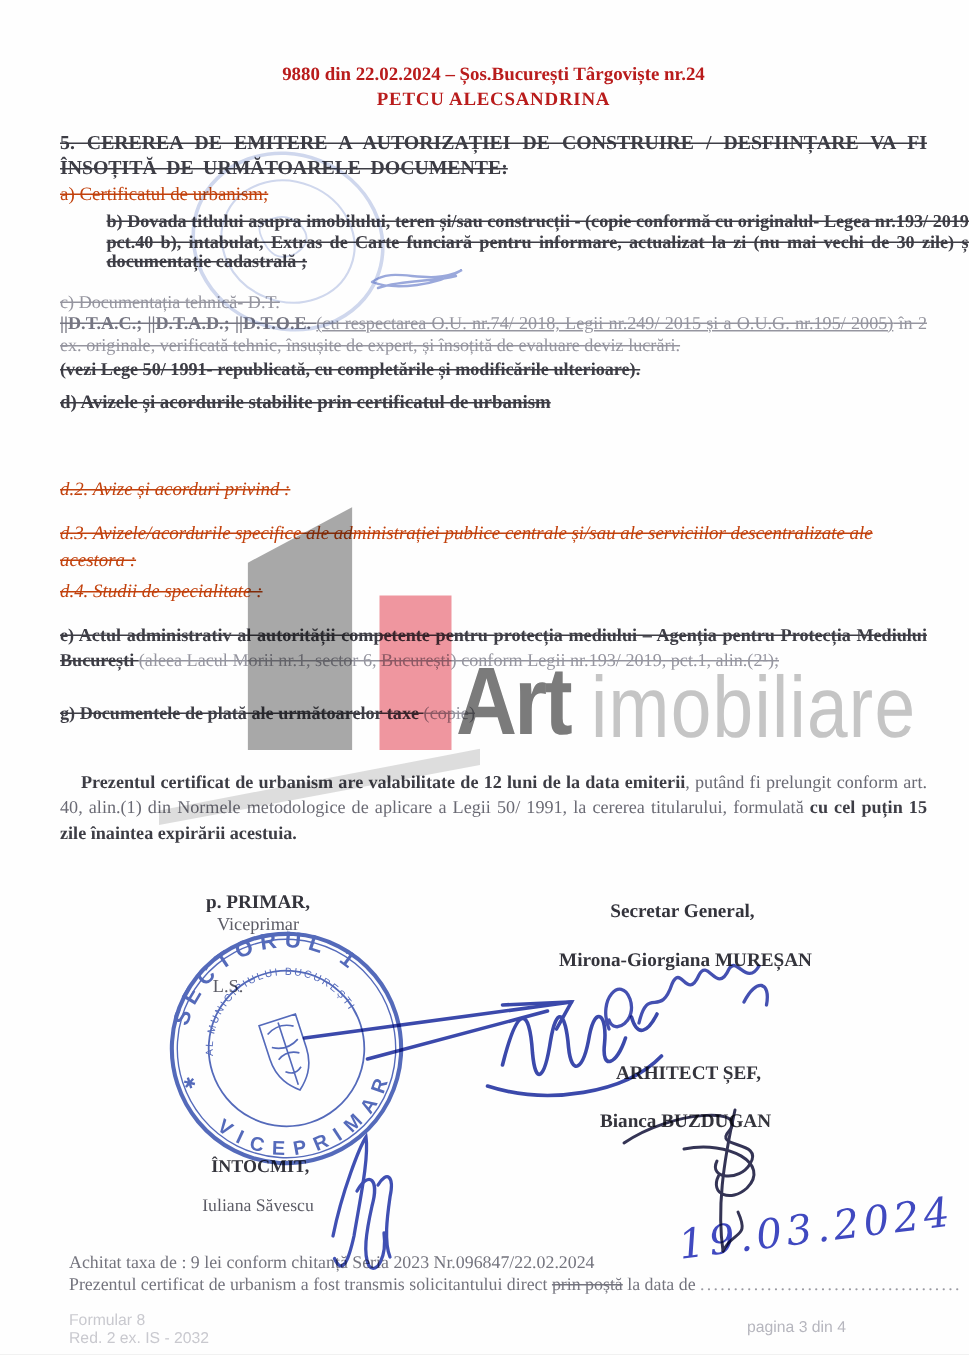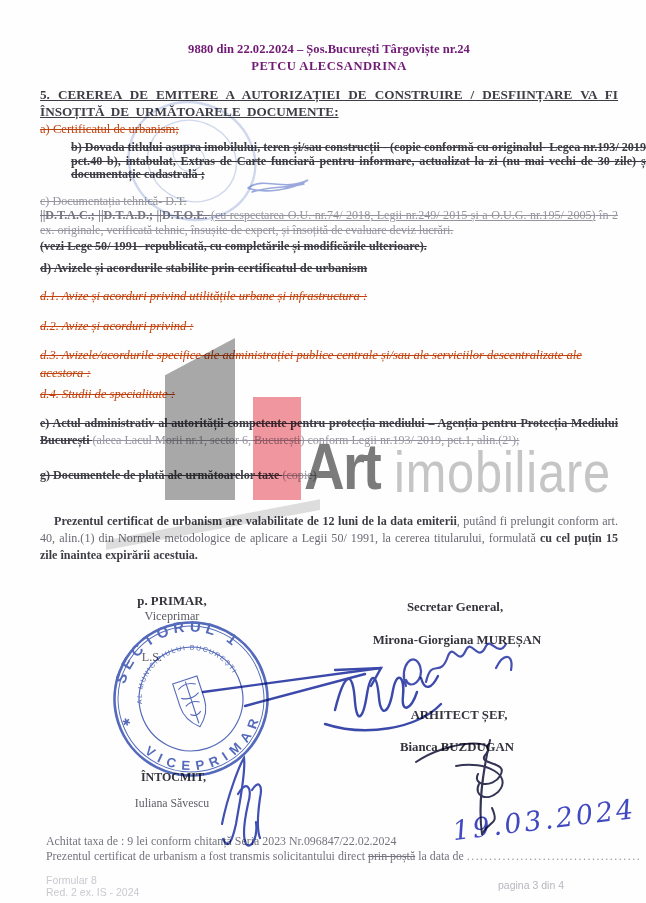--- a/index.html
+++ b/index.html
@@ -12,22 +12,22 @@
   .center{text-align:center;}
   .justify{text-align:justify;}
   .bold{font-weight:bold;}
   .italic{font-style:italic;}
   .strike{text-decoration:line-through;text-decoration-thickness:1.1px;}
   .ustrike{text-decoration:underline line-through;text-decoration-thickness:1px;}
   .ink-dark{color:#3d3d45;}
   .ink-mid{color:#c2410c;}
   .ink-light{color:#95959f;}
   .ink-faint{color:#c9c9cf;}
-  .hdr{font-weight:bold;font-size:12.6px;color:#701a75;}
-  .title{font-size:13.2px;line-height:17px;font-weight:bold;word-spacing:3px;text-decoration:underline;}
+  .hdr{font-weight:bold;font-size:12.6px;color:#b91c1c;}
+  .title{font-size:13.2px;line-height:17px;font-weight:bold;word-spacing:3px;}
   .b-par{font-weight:bold;line-height:13.6px;}
   .c-body{line-height:15.4px;}
   .d-item{font-size:12.6px;}
   .e-par{line-height:17.4px;}
   .validity{line-height:17px;text-indent:14px;color:#6a6a74;}
   .sig-label{position:absolute;font-weight:bold;font-size:12.8px;color:#34343c;text-align:center;}
   .sig-sub{position:absolute;font-size:12.2px;color:#5c5c66;text-align:center;}
   .small-foot{position:absolute;font-size:10.5px;font-family:"Liberation Sans",sans-serif;}
   .tax{position:absolute;left:46px;font-size:11.9px;color:#74747e;}
   .dots{letter-spacing:1.5px;color:#9a9aa2;}
@@ -59,21 +59,20 @@
 
   <div class="par title justify strike ink-dark" style="top:86px;">5. CEREREA DE EMITERE A AUTORIZAȚIEI DE CONSTRUIRE / DESFIINȚARE VA FI ÎNSOȚITĂ DE URMĂTOARELE DOCUMENTE:</div>
   <div class="par strike ink-mid" style="top:122px;font-size:12.6px;">a) Certificatul de urbanism;</div>
   <div class="par b-par justify strike ink-dark" style="top:141px;margin-left:31px;">b) Dovada titlului asupra imobilului, teren și/sau construcții - (copie conformă cu originalul- Legea nr.193/ 2019, pct.40 b), intabulat, Extras de Carte funciară pentru informare, actualizat la zi (nu mai vechi de 30 zile) și documentație cadastrală ;</div>
 
   <div class="par strike ink-light" style="top:194px;">c) Documentația tehnică- D.T.</div>
   <div class="par c-body justify" style="top:208px;"><span class="strike bold" style="color:#767682;">||D.T.A.C.; ||D.T.A.D.; ||D.T.O.E. </span><span class="ustrike ink-light">(cu respectarea O.U. nr.74/ 2018, Legii nr.249/ 2015 și a O.U.G. nr.195/ 2005)</span><span class="strike ink-light"> în 2 ex. originale, verificată tehnic, însușite de expert, și însoțită de evaluare deviz lucrări.</span></div>
   <div class="par bold strike ink-dark" style="top:239px;">(vezi Lege 50/ 1991- republicată, cu  completările și modificările ulterioare).</div>
 
   <div class="par bold strike ink-dark" style="top:261px;font-size:12.6px;">d) Avizele și acordurile stabilite prin certificatul de urbanism</div>
-  <div class="par d-item italic strike ink-mid" style="top:289px;">d.1. Avize și acorduri privind utilitățile urbane și infrastructura :</div>
   <div class="par d-item italic strike ink-mid" style="top:319px;">d.2. Avize și acorduri privind :</div>
   <div class="par d-item italic strike ink-mid" style="top:347px;line-height:17.5px;">d.3. Avizele/acordurile specifice ale administrației publice centrale și/sau ale serviciilor descentralizate ale acestora :</div>
   <div class="par d-item italic strike ink-mid" style="top:387px;">d.4. Studii de specialitate :</div>
 
   <div class="par e-par justify" style="top:415px;"><span class="bold strike ink-dark">e) Actul administrativ al autorității competente pentru protecția mediului – Agenția pentru Protecția Mediului București </span><span class="strike ink-light">(aleea Lacul Morii nr.1, sector 6, București) conform Legii nr.193/ 2019, pct.1, alin.(2¹);</span></div>
 
   <div class="par" style="top:468px;"><span class="bold strike ink-dark">g) Documentele de plată ale următoarelor taxe </span><span class="strike ink-light">(copie)</span></div>
 
   <div class="par validity justify" style="top:513px;"><span class="bold ink-dark">Prezentul certificat de urbanism are valabilitate de 12 luni de la data emiterii</span><span>, putând fi prelungit conform art. 40, alin.(1) din Normele metodologice de aplicare a Legii 50/ 1991, la cererea titularului, formulată </span><span class="bold ink-dark">cu cel puțin 15 zile înaintea expirării acestuia.</span></div>
 
@@ -89,21 +88,21 @@
 
   <div class="sig-label" style="left:126px;top:770px;width:95px;font-size:12px;">ÎNTOCMIT,</div>
   <div class="sig-sub" style="left:112px;top:796px;width:120px;font-size:11.8px;">Iuliana Săvescu</div>
 
   <div class="tax" style="top:834px;">Achitat  taxa de : 9 lei conform chitanță Seria  2023 Nr.096847/22.02.2024</div>
   <div class="tax" style="top:849px;width:595px;white-space:nowrap;overflow:hidden;"><span>Prezentul certificat de urbanism a fost transmis solicitantului direct </span><span class="strike">prin poștă</span><span> la data de </span><span class="dots">.......................................</span></div>
 
   <div class="handwriting">19.03.2024</div>
 
   <div class="small-foot ink-faint" style="left:46px;top:874px;">Formular 8</div>
-  <div class="small-foot ink-faint" style="left:46px;top:886px;">Red. 2 ex. IS - 2024</div>
+  <div class="small-foot ink-faint" style="left:46px;top:886px;">Red. 2 ex. IS - 2032</div>
   <div class="small-foot" style="left:498px;top:879px;color:#b6b6be;">pagina 3 din 4</div>
 
   <div class="wm">
     <div class="wm-bar-gray"></div>
     <div class="wm-bar-red"></div>
     <div class="wm-swoosh"></div>
     <div class="wm-art">Art</div>
     <div class="wm-imob">imobiliare</div>
   </div>
 

